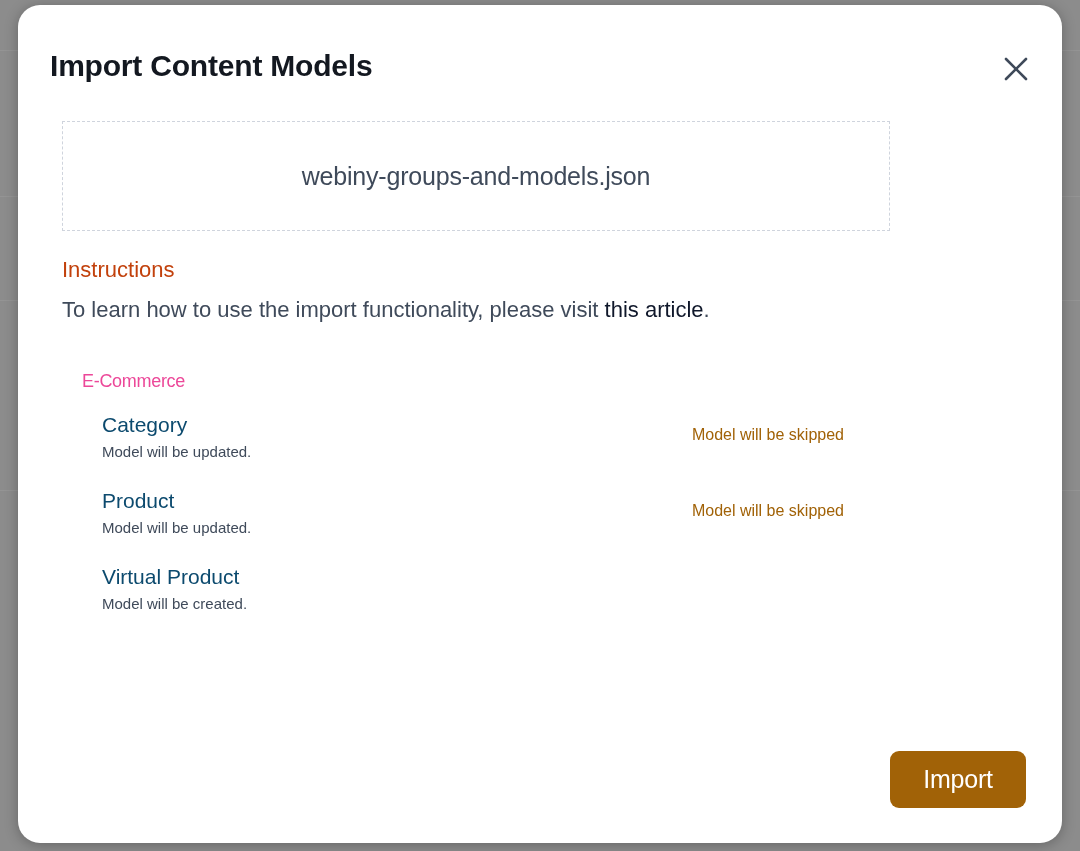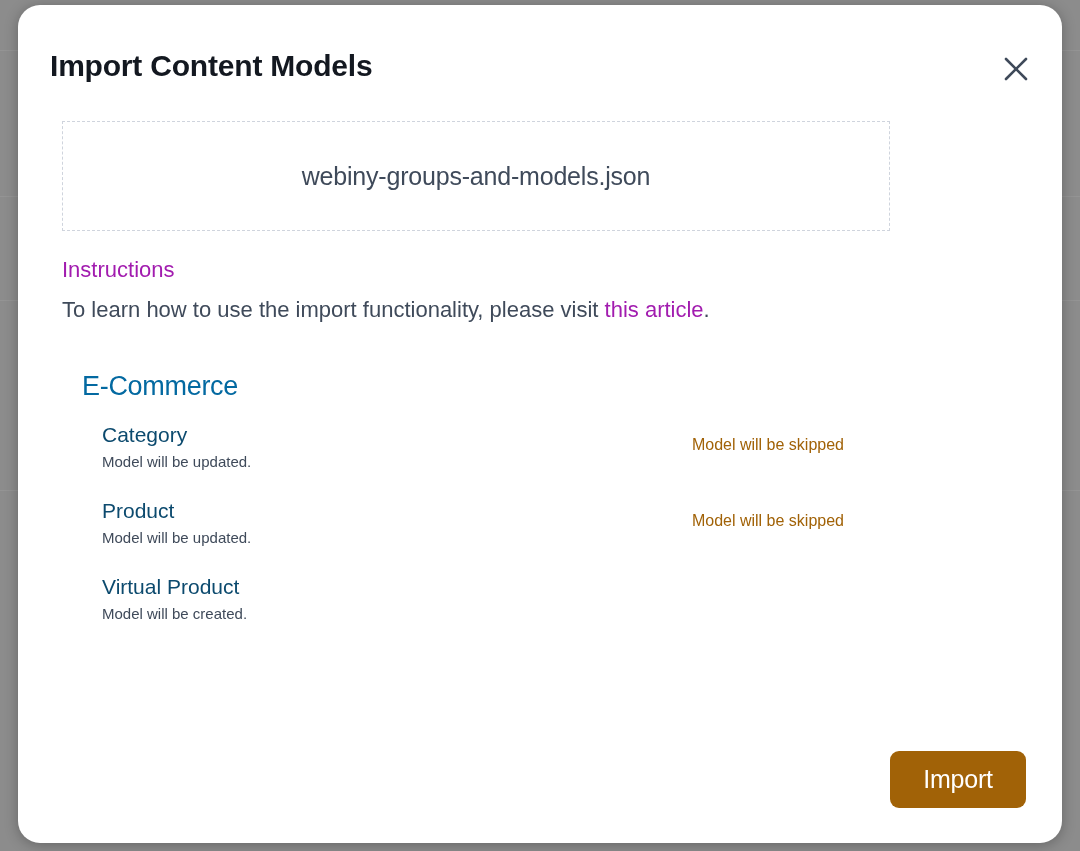--- a/index.html
+++ b/index.html
@@ -93,42 +93,42 @@
   }
   .dropzone-filename {
     font-size: 25px;
     color: #3f4a5a;
     letter-spacing: -0.2px;
   }
 
   .instructions-label {
     margin-top: 28px;
     font-size: 22px;
-    color: #a21caf;
+    color: #c2410c;
     line-height: 1.0;
   }
   .instructions-text {
     margin-top: 18px;
     font-size: 22px;
     color: #3f4a5a;
     line-height: 1.0;
   }
   .instructions-link {
-    color: #a21caf;
+    color: #0f172a;
     text-decoration: none;
     cursor: pointer;
   }
 
   .group {
     margin-top: 50px;
   }
   .group-title {
     margin-left: 20px;
-    font-size: 27px;
-    color: #0369a1;
+    font-size: 18px;
+    color: #ec4899;
     letter-spacing: -0.3px;
   }
   .model-list {
     margin-top: 22px;
   }
   .model-row {
     position: relative;
     margin-left: 40px;
     margin-bottom: 26px;
     height: 50px;

